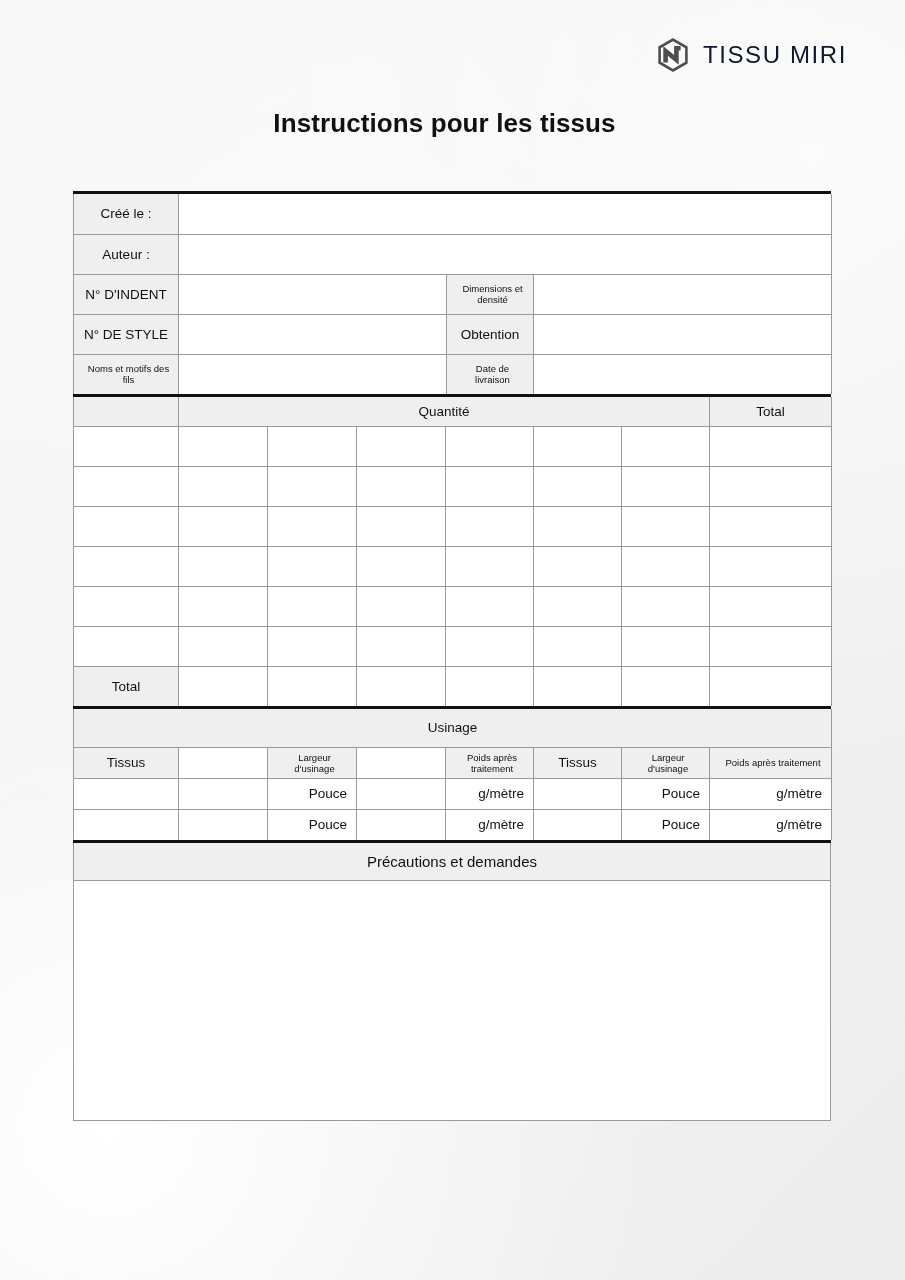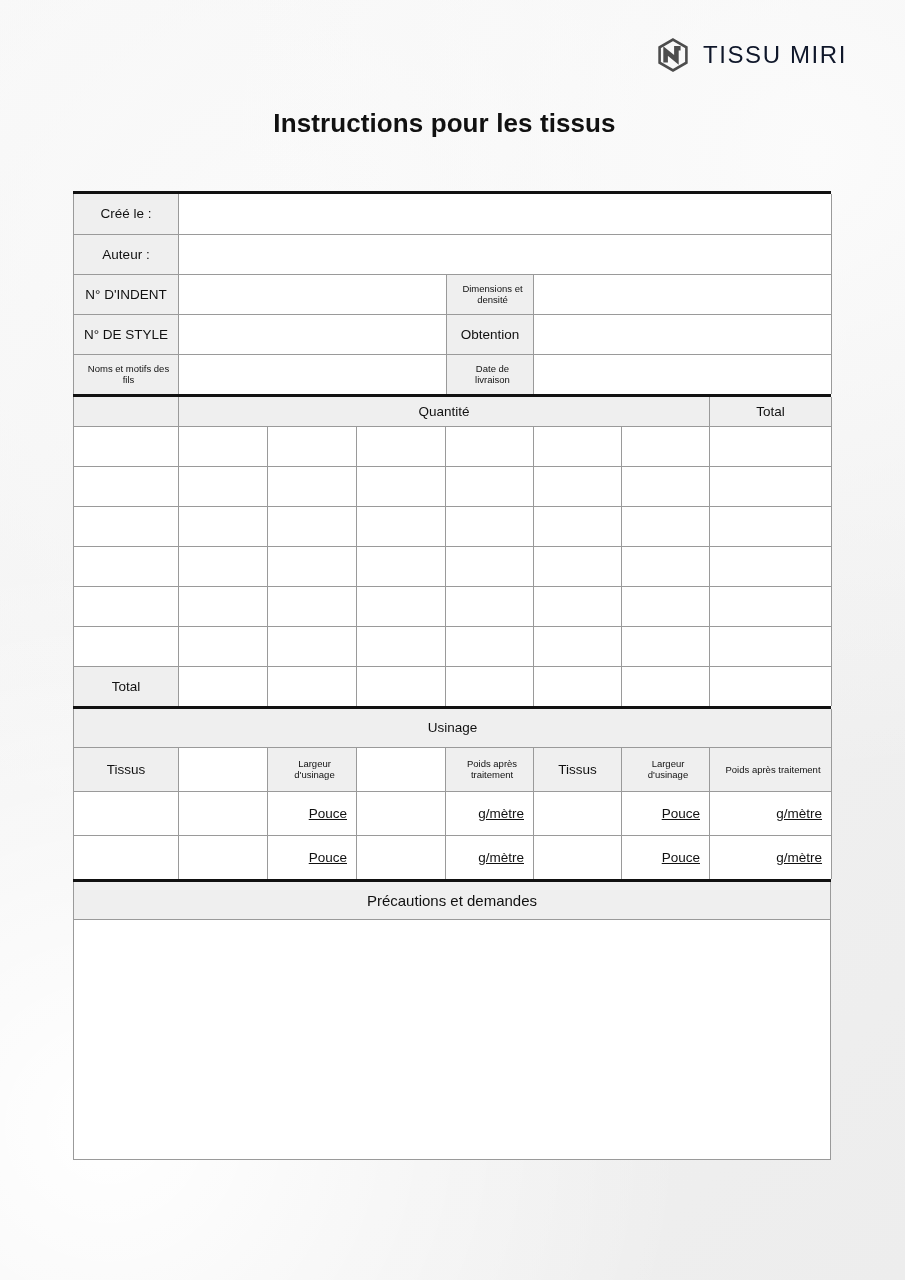--- a/index.html
+++ b/index.html
@@ -102,41 +102,40 @@
   .blank {
     background: #ffffff;
   }
   .small {
     font-size: 9.5px;
     padding-left: 13px;
   }
   .right {
     text-align: right;
     padding-right: 9px;
-    text-decoration: underline;
   }
   .nb-top { border-top: none; }
   .nb-bot { border-bottom: none; }
 
   .bar {
     width: 758px;
     height: 3px;
     background: #111111;
   }
 
   
   .t-info { }
   .t-info td { height: 40px; }
 
   
   .t-qty td { height: 40px; }
   .qty-head td { height: 29px; }
 
   
-  .t-usin td { height: 44px; }
+  .t-usin td { height: 31px; }
   .usin-title td {
     height: 38px;
     background: #efefef;
     font-size: 13.5px;
   }
 
   
   .prec-title {
     width: 758px;
     height: 38px;

